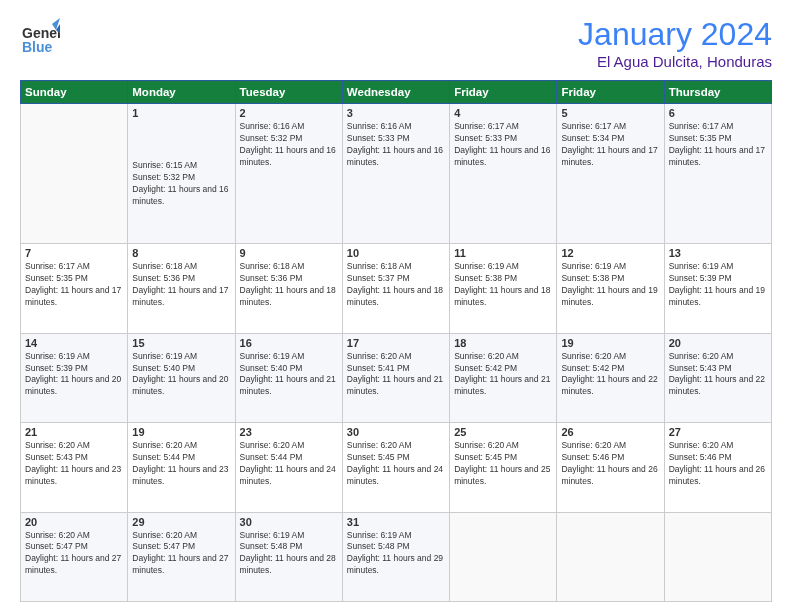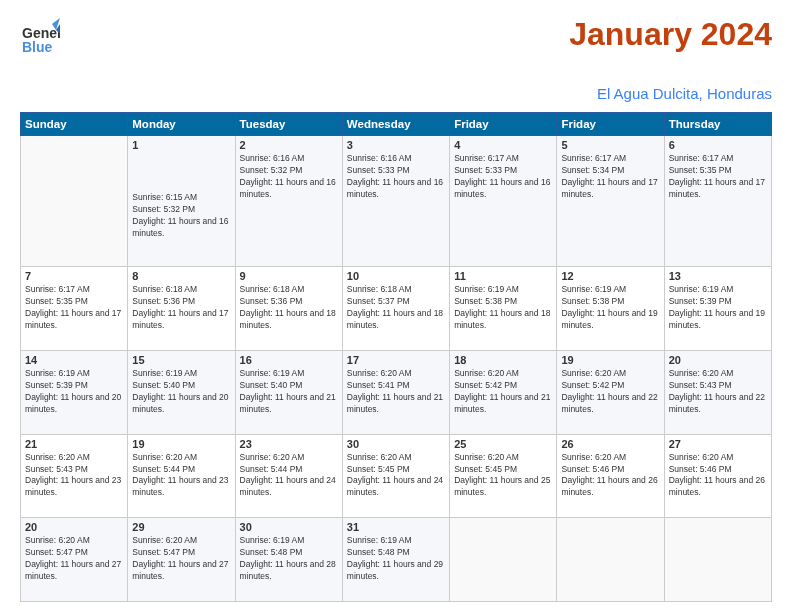--- a/index.html
+++ b/index.html
@@ -26,35 +26,34 @@
     .logo {
       display: flex;
       align-items: center;
       gap: 4px;
     }
     .title-section {
       text-align: right;
     }
     .calendar-title {
       font-size: 32px;
-      font-weight: bold;
-      color: #c2410c;
+      font-weight: normal;
+      color: #3b82f6;
     }
     .calendar-subtitle {
       font-size: 15px;
-      color: #3b82f6;
-      margin-top: 32px;
+      color: #4c1d95;
     }
     table {
       width: 100%;
       border-collapse: collapse;
       flex: 1;
     }
     thead tr th {
-      background-color: #0369a1;
+      background-color: #15803d;
       color: #fff;
       font-size: 11.5px;
       font-weight: bold;
       padding: 5px 4px;
       text-align: left;
       border: 1px solid #2a5aa0;
     }
     tbody tr td {
       border: 1px solid #ccc;
       vertical-align: top;

